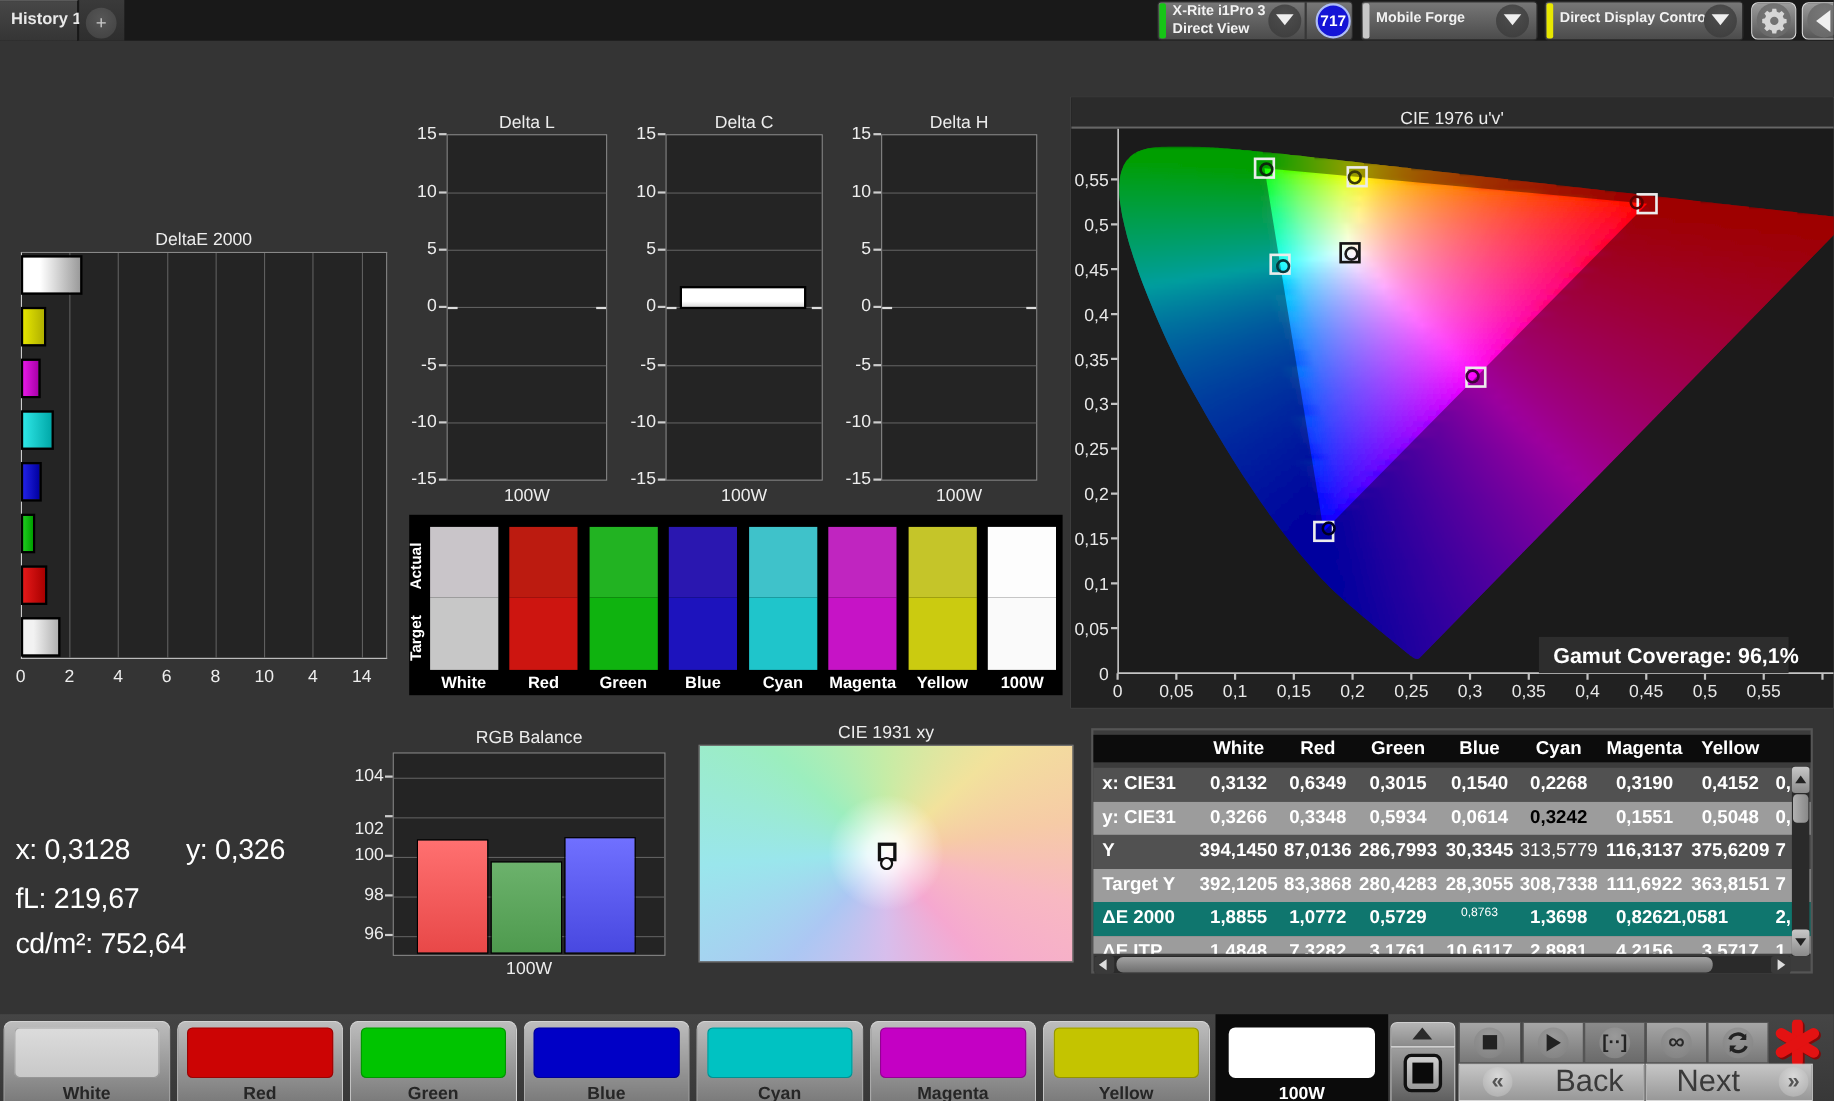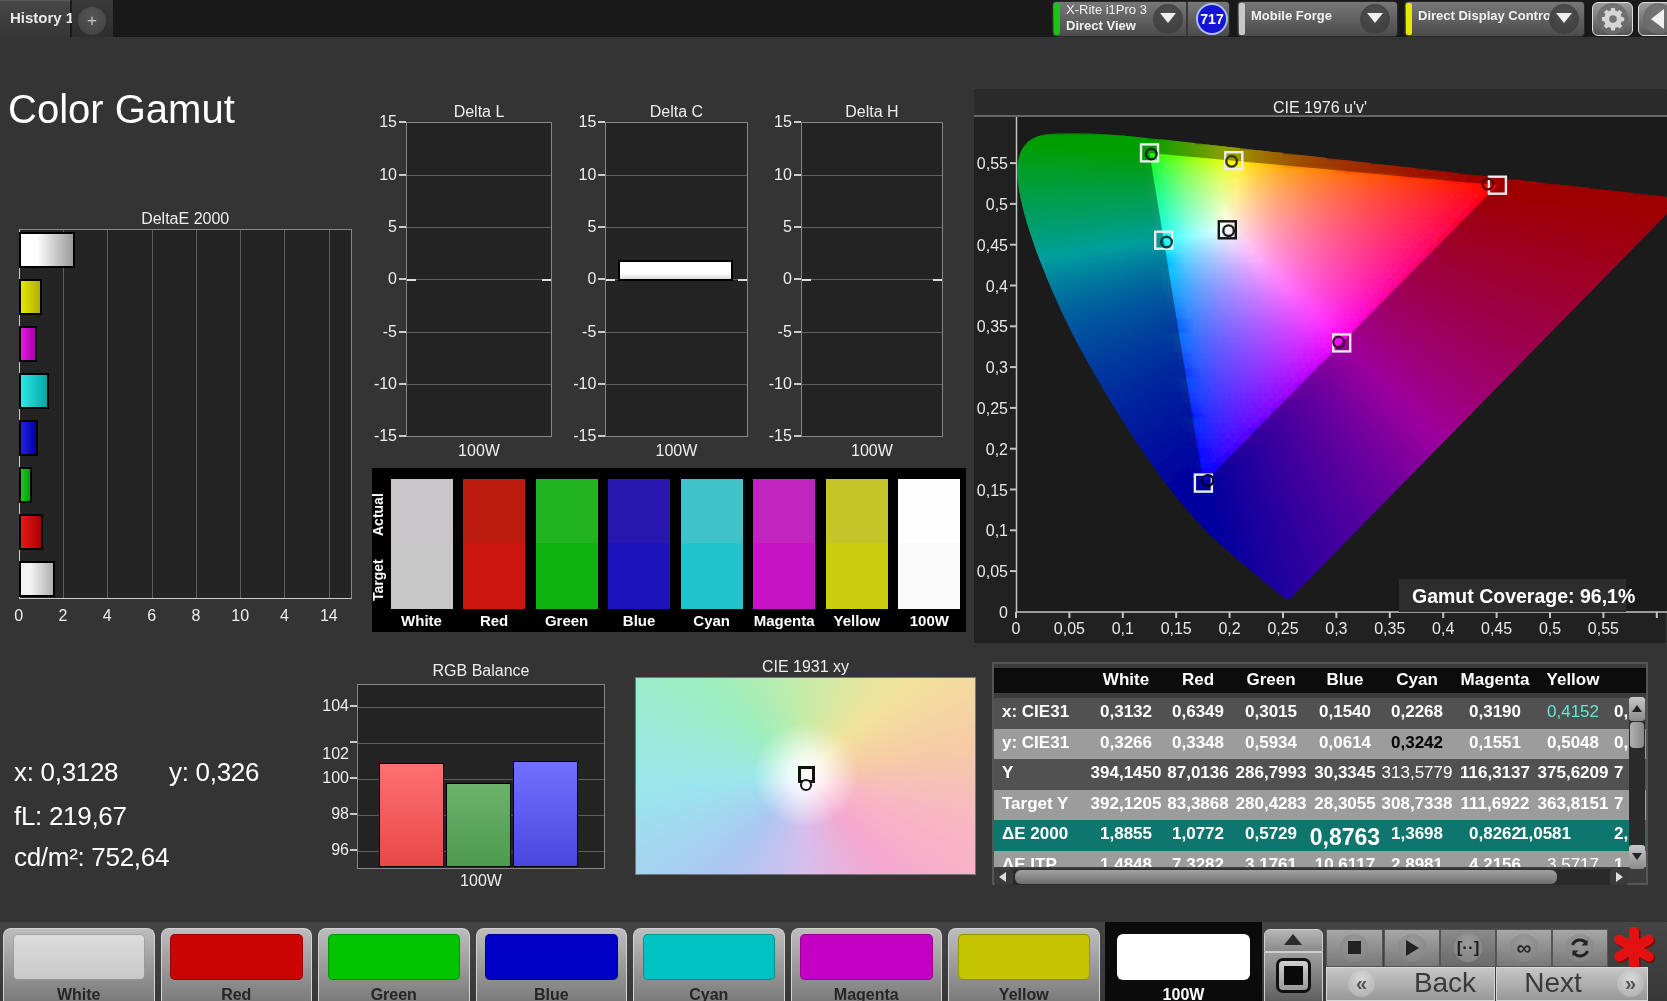--- a/index.html
+++ b/index.html
@@ -16,21 +16,21 @@
 
 <div class="abs" style="left:0;top:0;width:1667px;height:37px;background:#191919"></div>
 <div class="abs" style="left:0;top:0;width:71px;height:37px;background:linear-gradient(#474747,#353535);border-right:1px solid #1a1a1a;border-top:1px solid #5a5a5a"></div>
 <div class="abs" style="left:10px;top:9px;font-size:15px;font-weight:600;color:#e9e9e9">History 1</div>
 <div class="abs" style="left:72px;top:0;width:41px;height:37px;background:linear-gradient(#3a3a3a,#2e2e2e)"></div>
 <div class="abs" style="left:78px;top:7px;width:28px;height:28px;border-radius:50%;background:radial-gradient(circle at 50% 35%,#565656,#404040)"></div>
 <div class="abs ctr" style="left:78px;top:11px;width:28px;font-size:17px;color:#c9c9c9">+</div>
 
 <div class="abs" style="left:1052px;top:1px;width:178px;height:36px;border-radius:4px;background:linear-gradient(#777,#4b4b4b);border:1px solid #2a2a2a"></div>
     <div class="abs" style="left:1054px;top:3px;width:6px;height:32px;border-radius:2px;background:#16c516"></div>
-    <div class="abs" style="left:1066px;top:2px;font-size:13px;font-weight:400;color:#f2f2f2;white-space:nowrap">X-Rite i1Pro 3</div>
+    <div class="abs" style="left:1066px;top:2px;font-size:13px;font-weight:700;color:#f2f2f2;white-space:nowrap">X-Rite i1Pro 3</div>
     <div class="abs" style="left:1066px;top:18px;font-size:13px;font-weight:600;color:#f2f2f2;white-space:nowrap">Direct View</div>
     <div class="abs" style="left:1153px;top:4px;width:30px;height:30px;border-radius:50%;background:radial-gradient(circle at 50% 30%,#4e4e4e,#3c3c3c)"></div>
     <div class="abs" style="left:1160px;top:13px;width:0;height:0;border-left:8px solid transparent;border-right:8px solid transparent;border-top:10px solid #efefef"></div>
 <div class="abs" style="left:1186px;top:2px;width:2px;height:34px;background:#383838"></div>
 <div class="abs" style="left:1196px;top:3px;width:32px;height:32px;border-radius:50%;background:#1414d6;border:2px solid #aebdf5"></div>
 <div class="abs ctr" style="left:1196px;top:11px;width:32px;font-size:14px;font-weight:600;color:#fff">717</div>
 <div class="abs" style="left:1237px;top:1px;width:161px;height:36px;border-radius:4px;background:linear-gradient(#777,#4b4b4b);border:1px solid #2a2a2a"></div>
     <div class="abs" style="left:1239px;top:3px;width:6px;height:32px;border-radius:2px;background:#c8c8c8"></div>
     <div class="abs" style="left:1251px;top:8px;font-size:13px;font-weight:600;color:#f2f2f2;white-space:nowrap">Mobile Forge</div>
     <div class="abs" style="left:1360px;top:4px;width:30px;height:30px;border-radius:50%;background:radial-gradient(circle at 50% 30%,#4e4e4e,#3c3c3c)"></div>
@@ -43,21 +43,20 @@
 
 <div class="abs" style="left:1592px;top:2px;width:41px;height:34px;border-radius:6px;border:1px solid #dedede;background:linear-gradient(#9c9c9c,#555)"></div>
 <div class="abs" style="left:1597px;top:3px;width:31px;height:31px;border-radius:50%;background:radial-gradient(circle at 50% 30%,#777,#666)"></div>
 <svg class="abs" style="left:1601px;top:7px" width="24" height="24" viewBox="0 0 24 24">
       <path fill="#d6d6d6" d="M10.2 1h3.6l.5 2.6a8 8 0 0 1 2.2.9l2.2-1.5 2.5 2.5-1.5 2.2c.4.7.7 1.4.9 2.2l2.6.5v3.6l-2.6.5a8 8 0 0 1-.9 2.2l1.5 2.2-2.5 2.5-2.2-1.5a8 8 0 0 1-2.2.9l-.5 2.6h-3.6l-.5-2.6a8 8 0 0 1-2.2-.9l-2.2 1.5-2.5-2.5 1.5-2.2a8 8 0 0 1-.9-2.2L1 13.8v-3.6l2.6-.5c.2-.8.5-1.5.9-2.2L3 5.3 5.5 2.8l2.2 1.5c.7-.4 1.4-.7 2.2-.9zM12 8.2a3.8 3.8 0 1 0 0 7.6 3.8 3.8 0 0 0 0-7.6z"></path>
     </svg>
 <div class="abs" style="left:1638px;top:2px;width:40px;height:34px;border-radius:6px 0 0 6px;border:1px solid #dedede;background:linear-gradient(#9c9c9c,#555)"></div>
 <div class="abs" style="left:1643px;top:3px;width:31px;height:31px;border-radius:50%;background:radial-gradient(circle at 50% 30%,#777,#666)"></div>
 <div class="abs" style="left:1651px;top:9px;width:0;height:0;border-top:10px solid transparent;border-bottom:10px solid transparent;border-right:13px solid #f0f0f0"></div>
 
-<div class="abs" style="left:8px;top:87px;font-size:40px;color:#fff">Color Gamut</div>
 <div class="abs" style="left:14px;top:757px;font-size:26px;letter-spacing:-0.3px;color:#fff">x: 0,3128</div>
 <div class="abs" style="left:169px;top:757px;font-size:26px;letter-spacing:-0.3px;color:#fff">y: 0,326</div>
 <div class="abs" style="left:14px;top:801px;font-size:26px;letter-spacing:-0.3px;color:#fff">fL: 219,67</div>
 <div class="abs" style="left:14px;top:842px;font-size:26px;letter-spacing:-0.3px;color:#fff">cd/m²: 752,64</div>
 <div class="lbl ctr" style="left:18.7px;top:210px;width:333px">DeltaE 2000</div>
 <div class="plot" style="left:18.7px;top:229px;width:333px;height:370px;border-left:1px solid #ccc;border-bottom:1px solid #ccc">
 <div class="gv" style="left:43.3px"></div>
 <div class="gv" style="left:87.6px"></div>
 <div class="gv" style="left:131.9px"></div>
 <div class="gv" style="left:176.2px"></div>
@@ -2582,21 +2581,21 @@
 <div class="abs ctr" style="left:1450px;top:670px;width:90px;color:#fff;font-size:17px;font-weight:600">Magenta</div>
 <div class="abs ctr" style="left:1528px;top:670px;width:90px;color:#fff;font-size:17px;font-weight:600">Yellow</div>
 <div class="abs" style="left:994px;top:698.0px;width:652px;height:30.5px;background:#515151;overflow:hidden">
 <div class="abs" style="left:8px;top:4px;color:#fff;font-size:17px;font-weight:700">x: CIE31</div>
 <div class="abs ctr" style="left:80px;top:4px;width:104px;color:#fff;font-size:17px;font-weight:600">0,3132</div>
 <div class="abs ctr" style="left:152px;top:4px;width:104px;color:#fff;font-size:17px;font-weight:600">0,6349</div>
 <div class="abs ctr" style="left:225px;top:4px;width:104px;color:#fff;font-size:17px;font-weight:600">0,3015</div>
 <div class="abs ctr" style="left:299px;top:4px;width:104px;color:#fff;font-size:17px;font-weight:600">0,1540</div>
 <div class="abs ctr" style="left:371px;top:4px;width:104px;color:#fff;font-size:17px;font-weight:600">0,2268</div>
 <div class="abs ctr" style="left:449px;top:4px;width:104px;color:#fff;font-size:17px;font-weight:600">0,3190</div>
-<div class="abs ctr" style="left:527px;top:4px;width:104px;color:#5eead4;font-size:17px;font-weight:400">0,4152</div>
+<div class="abs ctr" style="left:527px;top:4px;width:104px;color:#ffffff;font-size:17px;font-weight:700">0,4152</div>
 <div class="abs" style="left:620px;top:4px;color:#fff;font-size:17px;font-weight:600">0,</div>
 </div>
 <div class="abs" style="left:994px;top:728.5px;width:652px;height:30.5px;background:#9c9c9c;overflow:hidden">
 <div class="abs" style="left:8px;top:4px;color:#fff;font-size:17px;font-weight:700">y: CIE31</div>
 <div class="abs ctr" style="left:80px;top:4px;width:104px;color:#fff;font-size:17px;font-weight:600">0,3266</div>
 <div class="abs ctr" style="left:152px;top:4px;width:104px;color:#fff;font-size:17px;font-weight:600">0,3348</div>
 <div class="abs ctr" style="left:225px;top:4px;width:104px;color:#fff;font-size:17px;font-weight:600">0,5934</div>
 <div class="abs ctr" style="left:299px;top:4px;width:104px;color:#fff;font-size:17px;font-weight:600">0,0614</div>
 <div class="abs ctr" style="left:371px;top:4px;width:104px;color:#000000;font-size:17px;font-weight:600">0,3242</div>
 <div class="abs ctr" style="left:449px;top:4px;width:104px;color:#fff;font-size:17px;font-weight:600">0,1551</div>
@@ -2623,35 +2622,35 @@
 <div class="abs ctr" style="left:371px;top:4px;width:104px;color:#fff;font-size:17px;font-weight:600">308,7338</div>
 <div class="abs ctr" style="left:449px;top:4px;width:104px;color:#fff;font-size:17px;font-weight:600">111,6922</div>
 <div class="abs ctr" style="left:527px;top:4px;width:104px;color:#fff;font-size:17px;font-weight:600">363,8151</div>
 <div class="abs" style="left:620px;top:4px;color:#fff;font-size:17px;font-weight:600">7</div>
 </div>
 <div class="abs" style="left:994px;top:820.0px;width:652px;height:30.5px;background:#0f766e;overflow:hidden">
 <div class="abs" style="left:8px;top:4px;color:#fff;font-size:17px;font-weight:700">ΔE 2000</div>
 <div class="abs ctr" style="left:80px;top:4px;width:104px;color:#fff;font-size:17px;font-weight:600">1,8855</div>
 <div class="abs ctr" style="left:152px;top:4px;width:104px;color:#fff;font-size:17px;font-weight:600">1,0772</div>
 <div class="abs ctr" style="left:225px;top:4px;width:104px;color:#fff;font-size:17px;font-weight:600">0,5729</div>
-<div class="abs ctr" style="left:299px;top:4px;width:104px;color:#fff;font-size:23px;font-weight:700">0,8763</div>
+<div class="abs ctr" style="left:299px;top:4px;width:104px;color:#fff;font-size:11px;font-weight:400">0,8763</div>
 <div class="abs ctr" style="left:371px;top:4px;width:104px;color:#fff;font-size:17px;font-weight:600">1,3698</div>
 <div class="abs ctr" style="left:449px;top:4px;width:104px;color:#fff;font-size:17px;font-weight:600">0,8262</div>
 <div class="abs ctr" style="left:499px;top:4px;width:104px;color:#fff;font-size:17px;font-weight:600">1,0581</div>
 <div class="abs" style="left:620px;top:4px;color:#fff;font-size:17px;font-weight:600">2,</div>
 </div>
 <div class="abs" style="left:994px;top:850.5px;width:652px;height:16px;background:#9c9c9c;overflow:hidden">
 <div class="abs" style="left:8px;top:4px;color:#fff;font-size:17px;font-weight:700">ΔE ITP</div>
 <div class="abs ctr" style="left:80px;top:4px;width:104px;color:#fff;font-size:17px;font-weight:600">1,4848</div>
 <div class="abs ctr" style="left:152px;top:4px;width:104px;color:#fff;font-size:17px;font-weight:600">7,3282</div>
 <div class="abs ctr" style="left:225px;top:4px;width:104px;color:#fff;font-size:17px;font-weight:600">3,1761</div>
 <div class="abs ctr" style="left:299px;top:4px;width:104px;color:#fff;font-size:17px;font-weight:600">10,6117</div>
 <div class="abs ctr" style="left:371px;top:4px;width:104px;color:#fff;font-size:17px;font-weight:600">2,8981</div>
 <div class="abs ctr" style="left:449px;top:4px;width:104px;color:#fff;font-size:17px;font-weight:600">4,2156</div>
-<div class="abs ctr" style="left:527px;top:4px;width:104px;color:#fff;font-size:17px;font-weight:400">3,5717</div>
+<div class="abs ctr" style="left:527px;top:4px;width:104px;color:#fff;font-size:17px;font-weight:700">3,5717</div>
 <div class="abs" style="left:620px;top:4px;color:#fff;font-size:17px;font-weight:600">1</div>
 </div>
 <div class="abs" style="left:1629px;top:697px;width:16px;height:172px;background:#2a2a2a"></div>
 <div class="abs" style="left:1629px;top:697px;width:16px;height:24px;background:linear-gradient(#c8c8c8,#8a8a8a);border-radius:3px"></div>
 <div class="abs" style="left:1632px;top:705px;width:0;height:0;border-left:5px solid transparent;border-right:5px solid transparent;border-bottom:7px solid #222"></div>
 <div class="abs" style="left:1630px;top:722px;width:14px;height:26px;background:linear-gradient(90deg,#b0b0b0,#888);border-radius:4px"></div>
 <div class="abs" style="left:1629px;top:845px;width:16px;height:24px;background:linear-gradient(#c8c8c8,#8a8a8a);border-radius:3px"></div>
 <div class="abs" style="left:1632px;top:853px;width:0;height:0;border-left:5px solid transparent;border-right:5px solid transparent;border-top:7px solid #222"></div>
 <div class="abs" style="left:995px;top:869px;width:632px;height:16px;background:#2a2a2a"></div>
 <div class="abs" style="left:995px;top:869px;width:18px;height:16px;background:#3a3a3a;border-radius:3px"></div>

